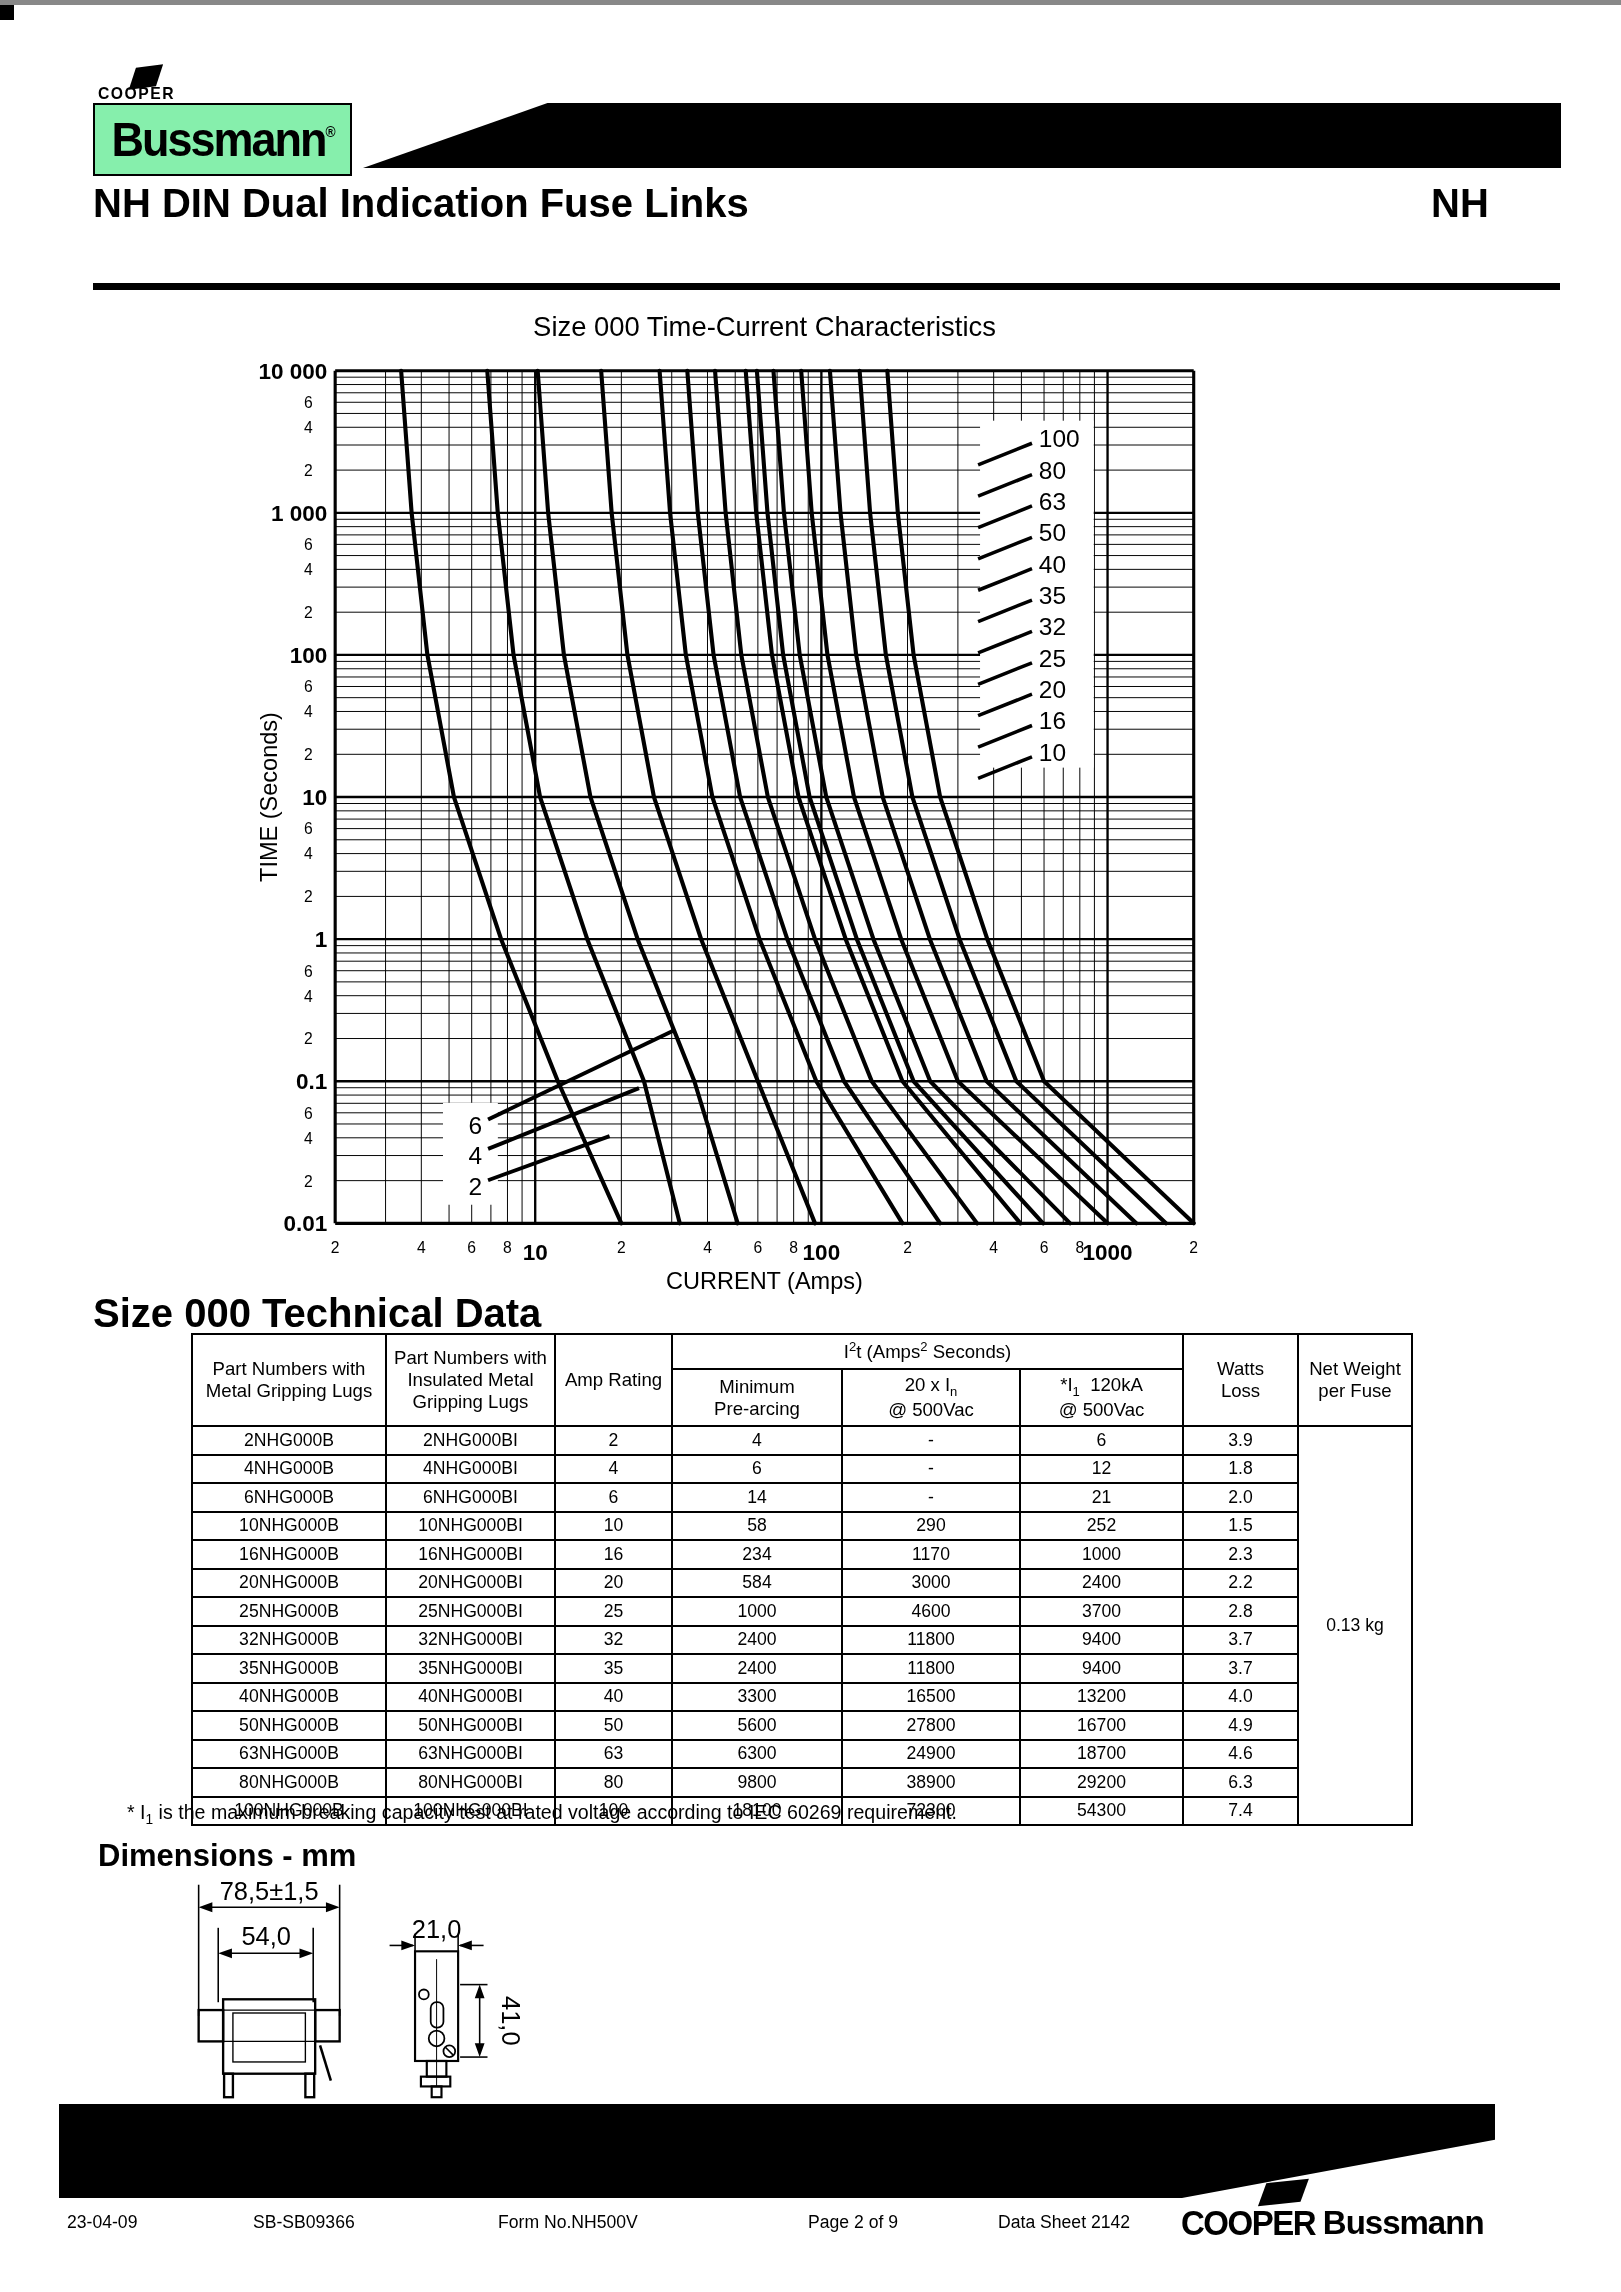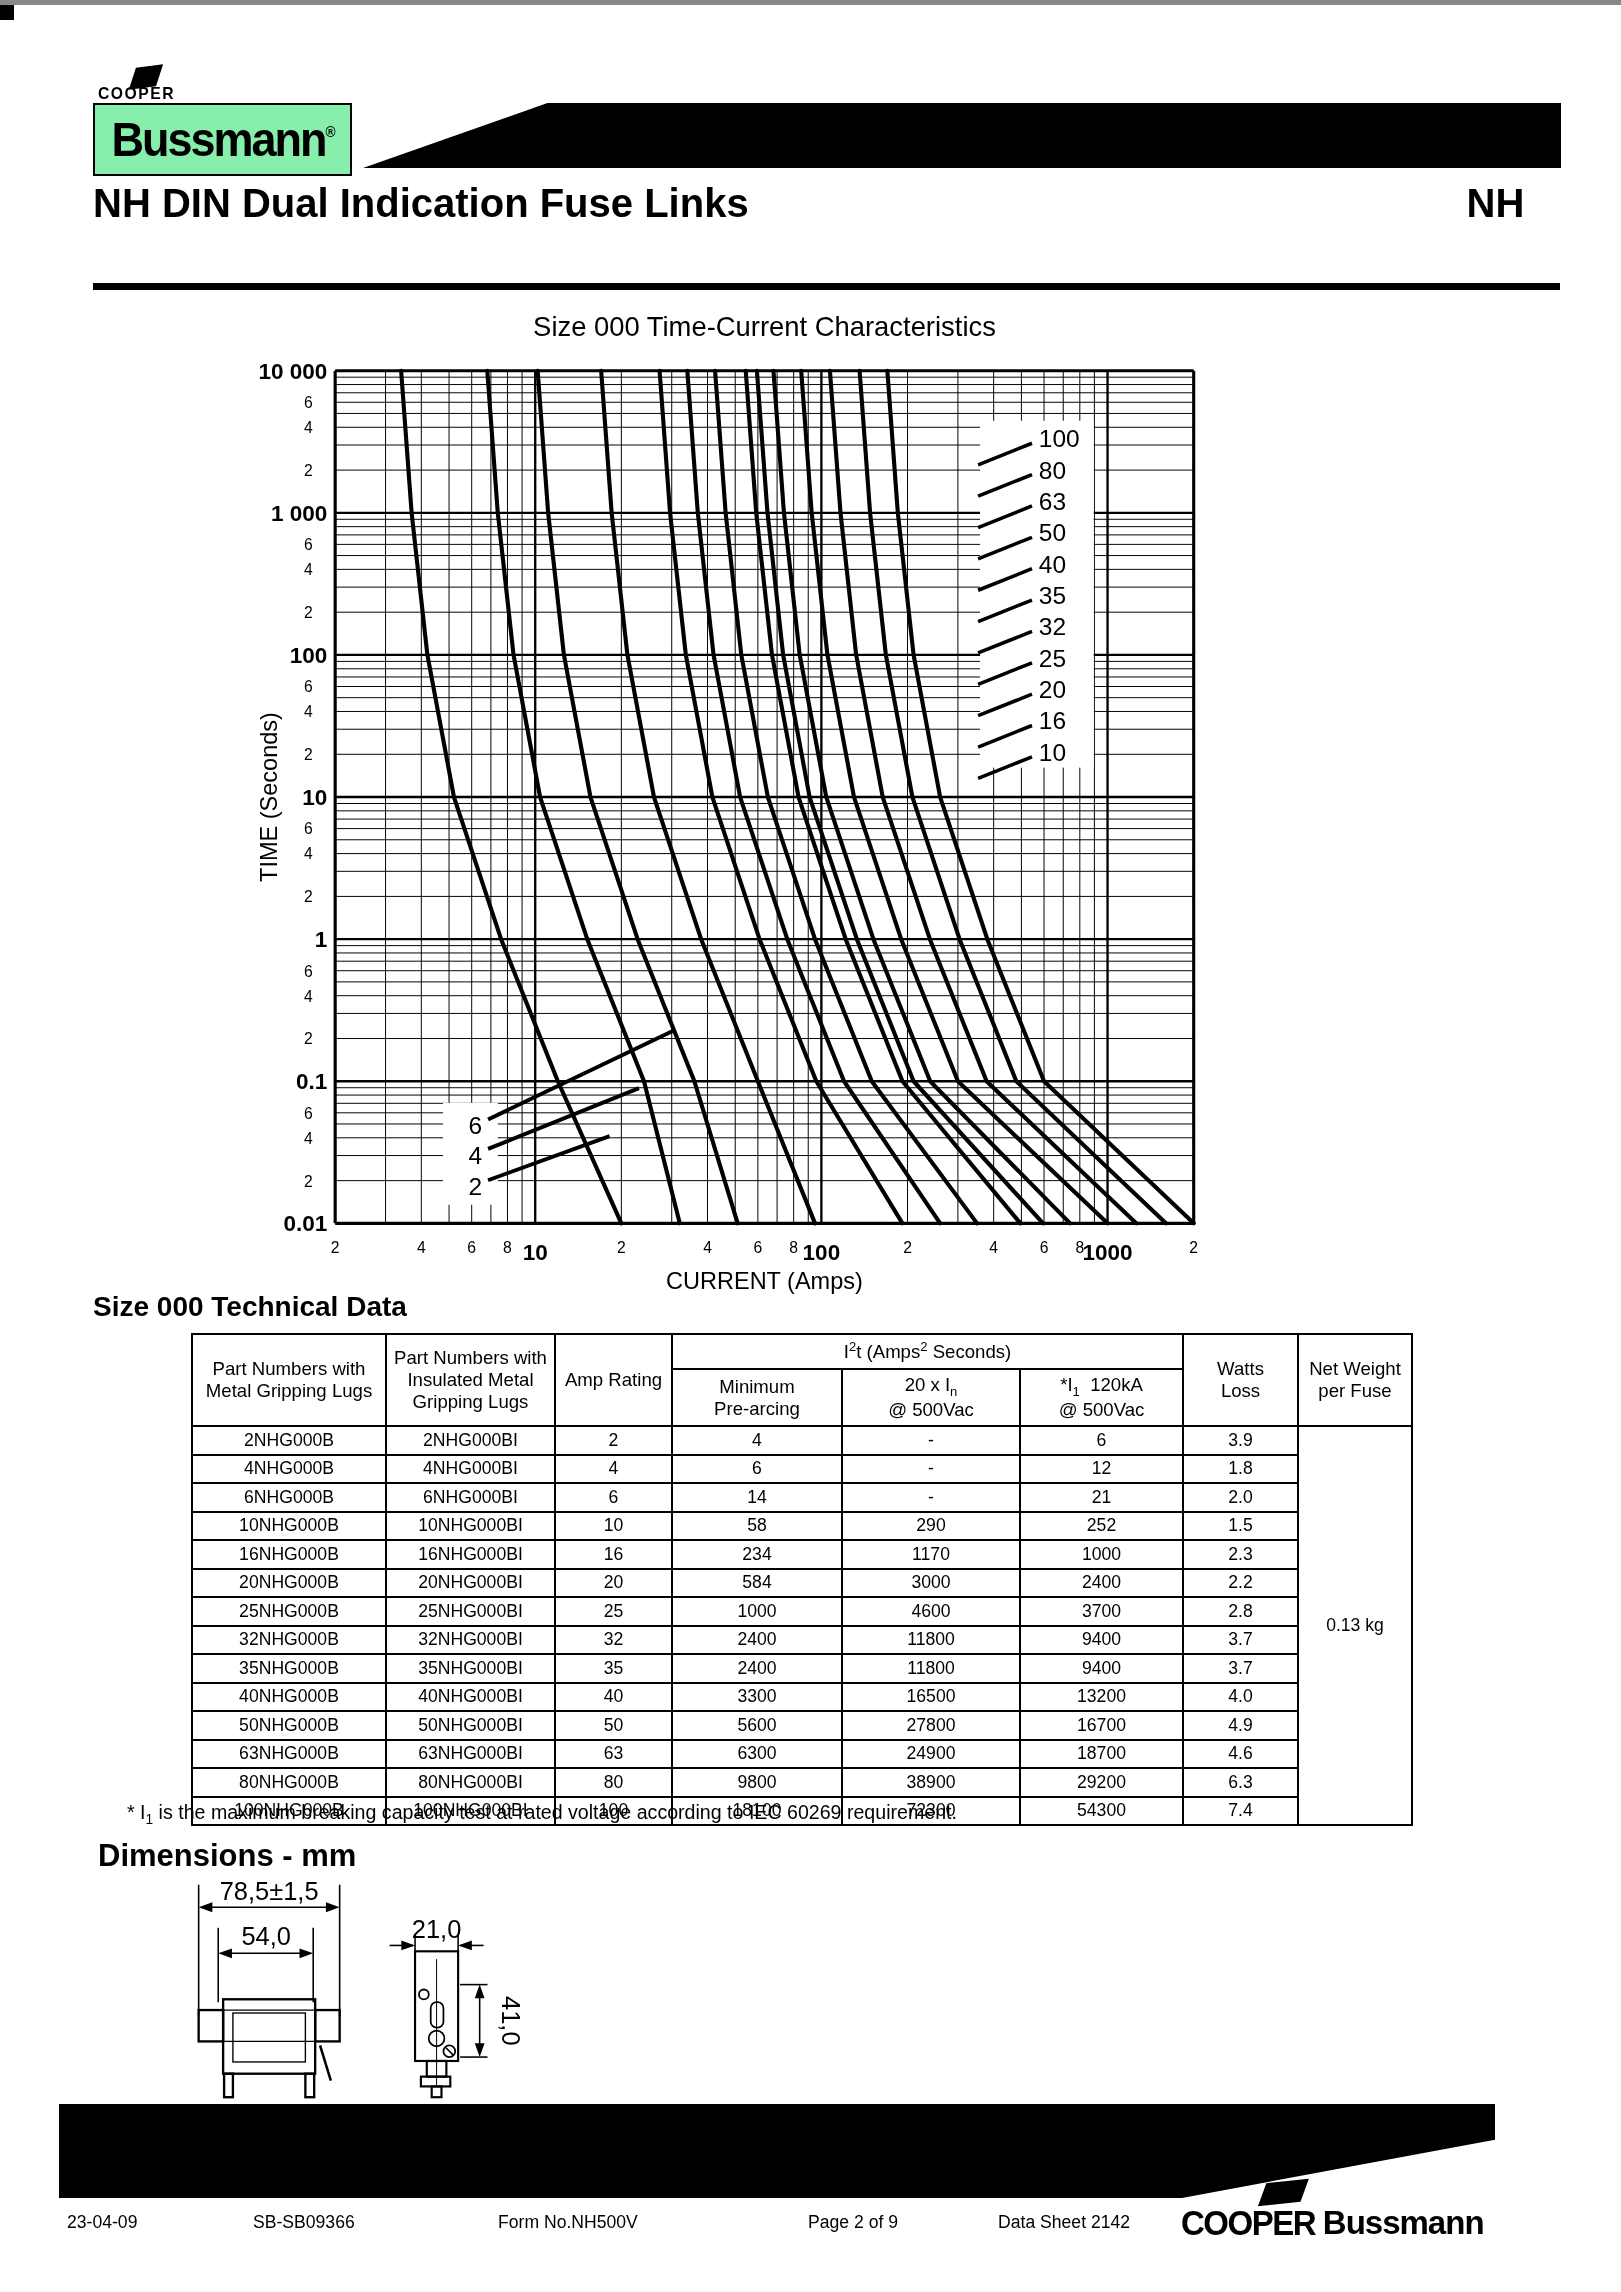--- a/index.html
+++ b/index.html
@@ -7,28 +7,28 @@
   .abs{position:absolute;}
   
   .corner-mark{left:0;top:0;width:13.7px;height:14.7px;background:#000;}
   .cooper-flag{left:133px;top:61px;width:25.5px;height:21.6px;background:#000;transform:skewX(-18deg) skewY(-8deg);}
   .cooper-small{left:98px;top:80px;font-size:15.7px;font-weight:700;letter-spacing:1.5px;}
   .buss-box{left:93px;top:98px;width:255px;height:69px;border:2.9px solid #000;background:#86efac;display:flex;align-items:center;justify-content:center;}
   .buss-logo{font-size:45px;font-weight:700;letter-spacing:-2px;transform:scaleY(1.05);}
   .buss-reg{font-size:13.7px;vertical-align:17.6px;}
   .banner{left:363px;top:98px;width:1198px;height:65px;background:#000;clip-path:polygon(15.4% 0,100% 0,100% 100%,0 100%);}
   .doc-title{left:93px;top:176px;width:1353px;font-size:40px;font-weight:700;}
-  .doc-title-right{left:1431px;top:176px;width:129px;font-size:40px;font-weight:700;text-align:center;}
+  .doc-title-right{left:1431px;top:176px;width:129px;font-size:40px;font-weight:700;text-align:left;}
   .doc-subtitle{left:93px;top:228px;font-size:28px;font-weight:400;}
   .head-rule{left:93px;top:278px;width:1467px;height:6.9px;background:#000;}
   
   .chart-title{left:333px;top:306px;width:863px;text-align:center;font-size:27.4px;font-weight:400;}
   svg text{font-family:"Liberation Sans",sans-serif;fill:#000;}
   
-  .sec-heading{font-size:28px;font-weight:700;}
+  .sec-heading{font-size:40px;font-weight:700;}
   .tech-table{border-collapse:collapse;table-layout:fixed;width:1218px;font-size:17.6px;text-align:center;}
   .tech-table th,.tech-table td{border:2px solid #000;padding:0 2px;font-weight:400;}
   .tech-table thead tr.r1 th{height:33px;font-size:18.6px;}
   .tech-table thead tr.r2 th{height:55px;font-size:18.6px;}
   .tech-table tbody td{height:26.5px;}
   sub{font-size:70%;}
   sup{font-size:70%;}
   .footnote{left:127px;top:1796px;font-size:19.6px;}
   
   .foot-band{left:59px;top:2099px;width:1436px;height:94px;background:#000;clip-path:polygon(0 0,100% 0,100% 38%,78.2% 100%,0 100%);}

